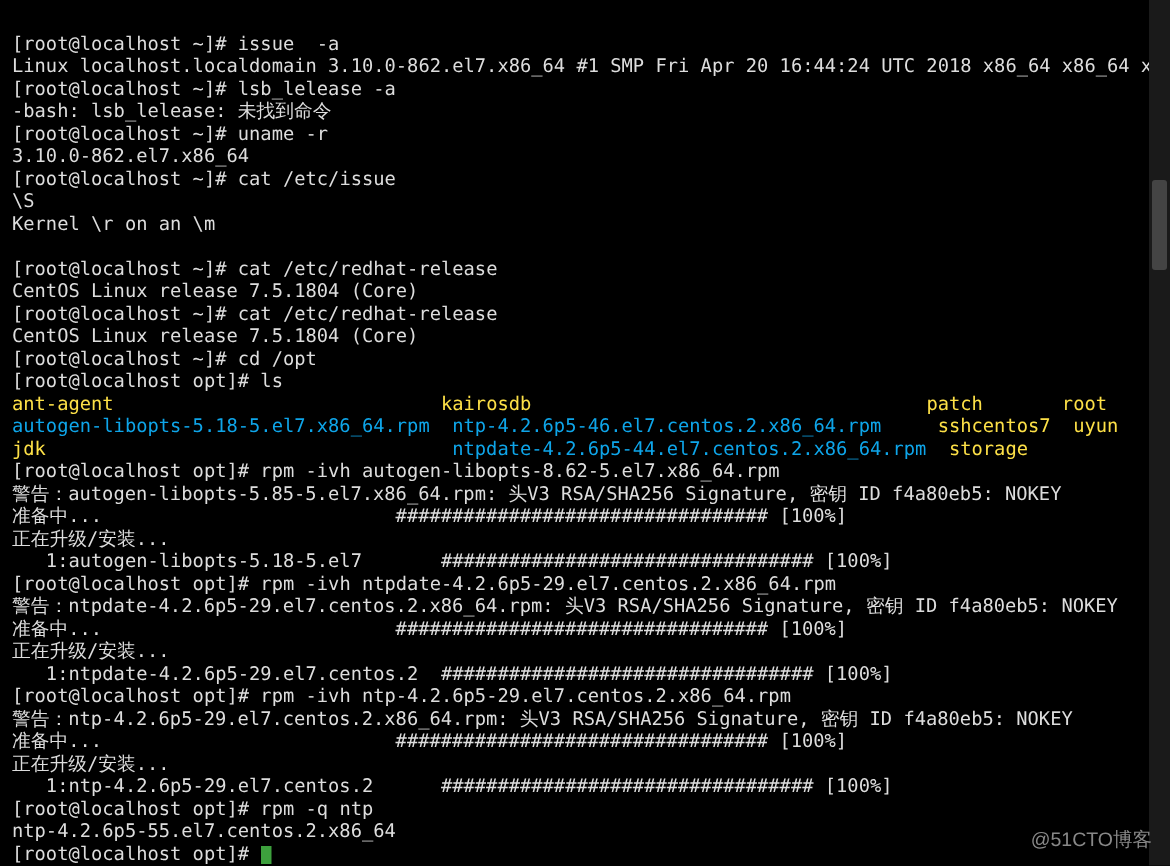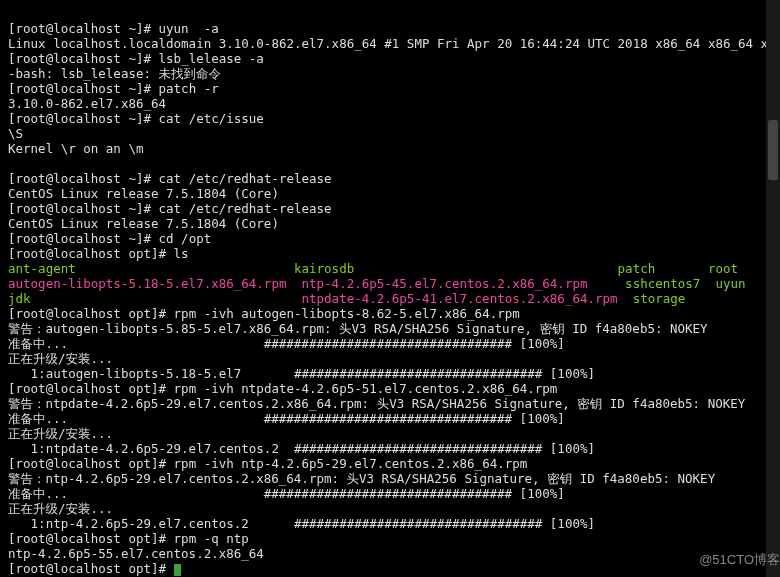--- a/index.html
+++ b/index.html
@@ -1,52 +1,52 @@
 <!DOCTYPE html>
 <html><head>
 <meta charset="utf-8">
 <style>
   html,body{margin:0;padding:0;background:#000;color:#ddd;font-family:Consolas,Menlo,monospace;font-size:12.5px;line-height:15px;width:780px;height:577px;overflow:hidden;}
   .term{padding:6px 8px;white-space:pre;}
-  .cyan{color:#84cc16;}
-  .red{color:#ec4899;}
+  .cyan{color:#fde047;}
+  .red{color:#0ea5e9;}
   .cursor{display:inline-block;width:7px;height:12px;background:#3da03d;vertical-align:middle;}
-  .watermark{position:absolute;right:0;bottom:10px;color:#888;font-family:sans-serif;font-size:13px;}
+  .watermark{position:absolute;right:12px;bottom:10px;color:#888;font-family:sans-serif;font-size:13px;}
   .scroll{position:absolute;right:0;top:0;width:14px;height:577px;background:#1a1a1a;}
   .scroll .thumb{position:absolute;left:2px;right:2px;top:120px;height:60px;background:#444;border-radius:2px;}
 </style>
 </head>
 <body>
 
 <div class="term">
-<span>[root@localhost ~]#</span> <span>uyun  -a</span>
+<span>[root@localhost ~]#</span> <span>issue  -a</span>
 <span>Linux localhost.localdomain 3.10.0-862.el7.x86_64 #1 SMP Fri Apr 20 16:44:24 UTC 2018 x86_64 x86_64 x86_64</span>
 <span>[root@localhost ~]#</span> <span>lsb_lelease -a</span>
 <span>-bash: lsb_lelease: 未找到命令</span>
-<span>[root@localhost ~]#</span> <span>patch -r</span>
+<span>[root@localhost ~]#</span> <span>uname -r</span>
 <span>3.10.0-862.el7.x86_64</span>
 <span>[root@localhost ~]#</span> <span>cat /etc/issue</span>
 <span>\S</span>
 <span>Kernel \r on an \m</span>
 
 <span>[root@localhost ~]#</span> <span>cat /etc/redhat-release</span>
 <span>CentOS Linux release 7.5.1804 (Core)</span>
 <span>[root@localhost ~]#</span> <span>cat /etc/redhat-release</span>
 <span>CentOS Linux release 7.5.1804 (Core)</span>
 <span>[root@localhost ~]#</span> <span>cd /opt</span>
 <span>[root@localhost opt]#</span> <span>ls</span>
 <span class="cyan">ant-agent                             </span><span class="cyan">kairosdb                                   </span><span class="cyan">patch       </span><span class="cyan">root</span>
-<span class="red">autogen-libopts-5.18-5.el7.x86_64.rpm  </span><span class="red">ntp-4.2.6p5-45.el7.centos.2.x86_64.rpm     </span><span class="cyan">sshcentos7  </span><span class="cyan">uyun</span>
-<span class="cyan">jdk                                    </span><span class="red">ntpdate-4.2.6p5-41.el7.centos.2.x86_64.rpm  </span><span class="cyan">storage</span>
+<span class="red">autogen-libopts-5.18-5.el7.x86_64.rpm  </span><span class="red">ntp-4.2.6p5-46.el7.centos.2.x86_64.rpm     </span><span class="cyan">sshcentos7  </span><span class="cyan">uyun</span>
+<span class="cyan">jdk                                    </span><span class="red">ntpdate-4.2.6p5-44.el7.centos.2.x86_64.rpm  </span><span class="cyan">storage</span>
 <span>[root@localhost opt]#</span> <span>rpm -ivh autogen-libopts-8.62-5.el7.x86_64.rpm</span>
 <span>警告：autogen-libopts-5.85-5.el7.x86_64.rpm: 头V3 RSA/SHA256 Signature, 密钥 ID f4a80eb5: NOKEY</span>
 <span>准备中...                          ################################# [100%]</span>
 <span>正在升级/安装...</span>
 <span>   1:autogen-libopts-5.18-5.el7       ################################# [100%]</span>
-<span>[root@localhost opt]#</span> <span>rpm -ivh ntpdate-4.2.6p5-51.el7.centos.2.x86_64.rpm</span>
+<span>[root@localhost opt]#</span> <span>rpm -ivh ntpdate-4.2.6p5-29.el7.centos.2.x86_64.rpm</span>
 <span>警告：ntpdate-4.2.6p5-29.el7.centos.2.x86_64.rpm: 头V3 RSA/SHA256 Signature, 密钥 ID f4a80eb5: NOKEY</span>
 <span>准备中...                          ################################# [100%]</span>
 <span>正在升级/安装...</span>
 <span>   1:ntpdate-4.2.6p5-29.el7.centos.2  ################################# [100%]</span>
 <span>[root@localhost opt]#</span> <span>rpm -ivh ntp-4.2.6p5-29.el7.centos.2.x86_64.rpm</span>
 <span>警告：ntp-4.2.6p5-29.el7.centos.2.x86_64.rpm: 头V3 RSA/SHA256 Signature, 密钥 ID f4a80eb5: NOKEY</span>
 <span>准备中...                          ################################# [100%]</span>
 <span>正在升级/安装...</span>
 <span>   1:ntp-4.2.6p5-29.el7.centos.2      ################################# [100%]</span>
 <span>[root@localhost opt]#</span> <span>rpm -q ntp</span>

